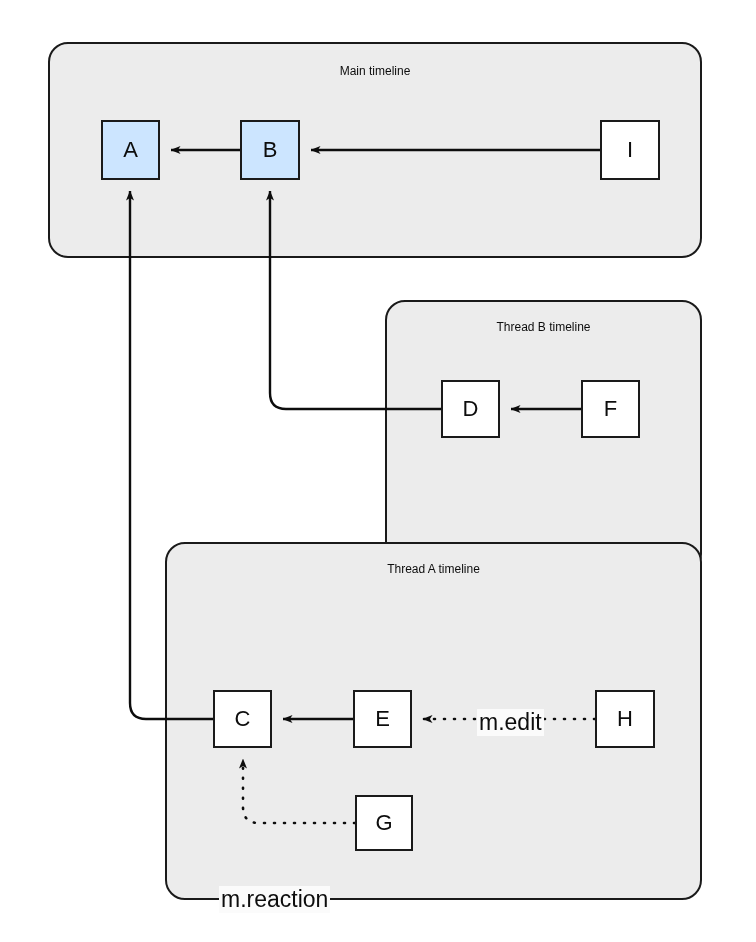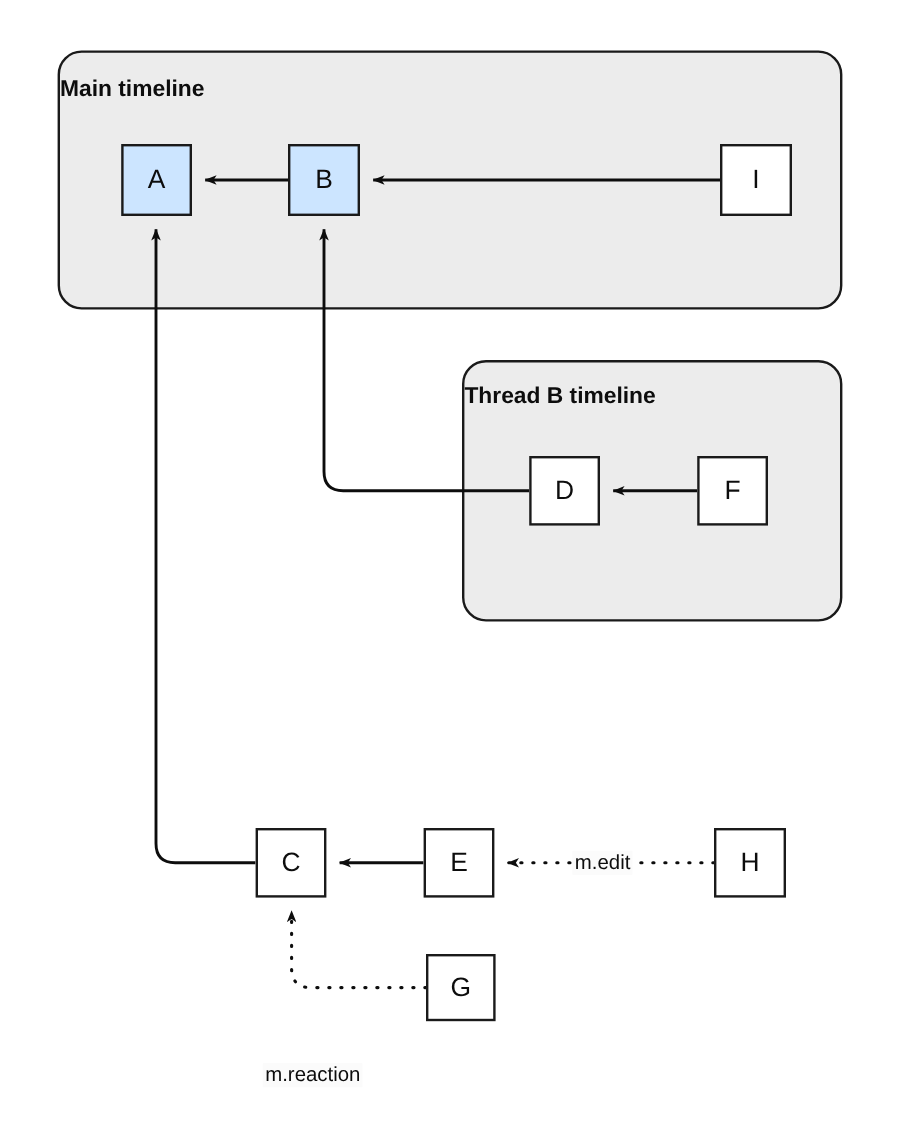--- a/index.html
+++ b/index.html
@@ -19,22 +19,23 @@
     position: absolute;
     background: #ececec;
     border: 2px solid #1a1a1a;
     border-radius: 20px;
     box-sizing: border-box;
   }
   .group-title {
     position: absolute;
     left: 0;
     right: 0;
-    font-weight: bold;
-    font-size: 19px;
+    text-align: center;
+    font-weight: normal;
+    font-size: 12px;
     color: #0d0d0d;
     font-family: "Liberation Sans", sans-serif;
   }
   .event-node {
     position: absolute;
     box-sizing: border-box;
     border: 2px solid #1a1a1a;
     background: #ffffff;
     display: flex;
     align-items: center;
@@ -49,41 +50,44 @@
   #edge-layer {
     position: absolute;
     left: 0;
     top: 0;
     width: 756px;
     height: 942px;
     pointer-events: none;
   }
   .edge-label {
     position: absolute;
-    font-size: 17px;
+    font-size: 23px;
     color: #0d0d0d;
     background: #fbfbfb;
     padding: 0 2px;
     white-space: nowrap;
     font-family: "Liberation Sans", sans-serif;
   }
 </style>
 </head>
 <body>
 
 <div id="canvas">
 
   <div class="timeline-group" id="group-main" style="left: 48px; top: 42px; width: 654px; height: 216px;">
     <div class="group-title" id="title-main" style="top: 20px;">Main timeline</div>
   </div>
 
-  <div class="timeline-group" id="group-thread-b" style="left: 385px; top: 300px; width: 317px; height: 218px;">
+  <div class="timeline-group" id="group-thread-b" style="left: 385px; top: 300px; width: 317px; height: 274px;">
     <div class="group-title" id="title-thread-b" style="top: 18px;">Thread B timeline</div>
   </div>
 
+  <div class="timeline-group" id="group-thread-a" style="left: 165px; top: 542px; width: 537px; height: 358px;">
+    <div class="group-title" id="title-thread-a" style="top: 18px;">Thread A timeline</div>
+  </div>
 
   <svg id="edge-layer" viewBox="0 0 756 942">
     <defs>
       <marker id="arrowhead" markerWidth="10" markerHeight="8" refX="9.5" refY="4" orient="auto" markerUnits="userSpaceOnUse">
         <path d="M0,0 L10,4 L0,8 L2.6,4 Z" fill="#0d0d0d"></path>
       </marker>
     </defs>
 
     <line x1="240" y1="150" x2="171" y2="150" stroke="#0d0d0d" stroke-width="2.4" marker-end="url(#arrowhead)"></line>
 

